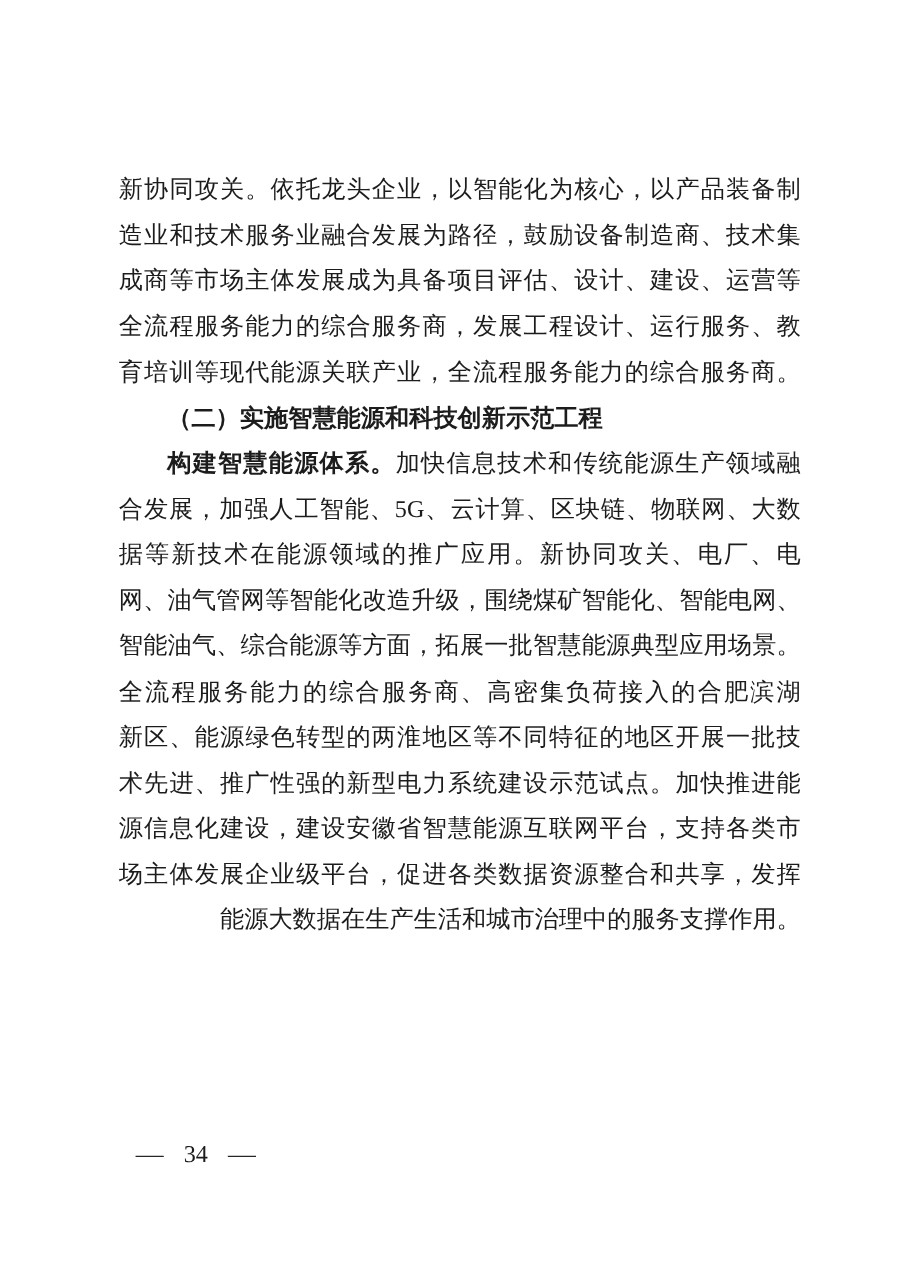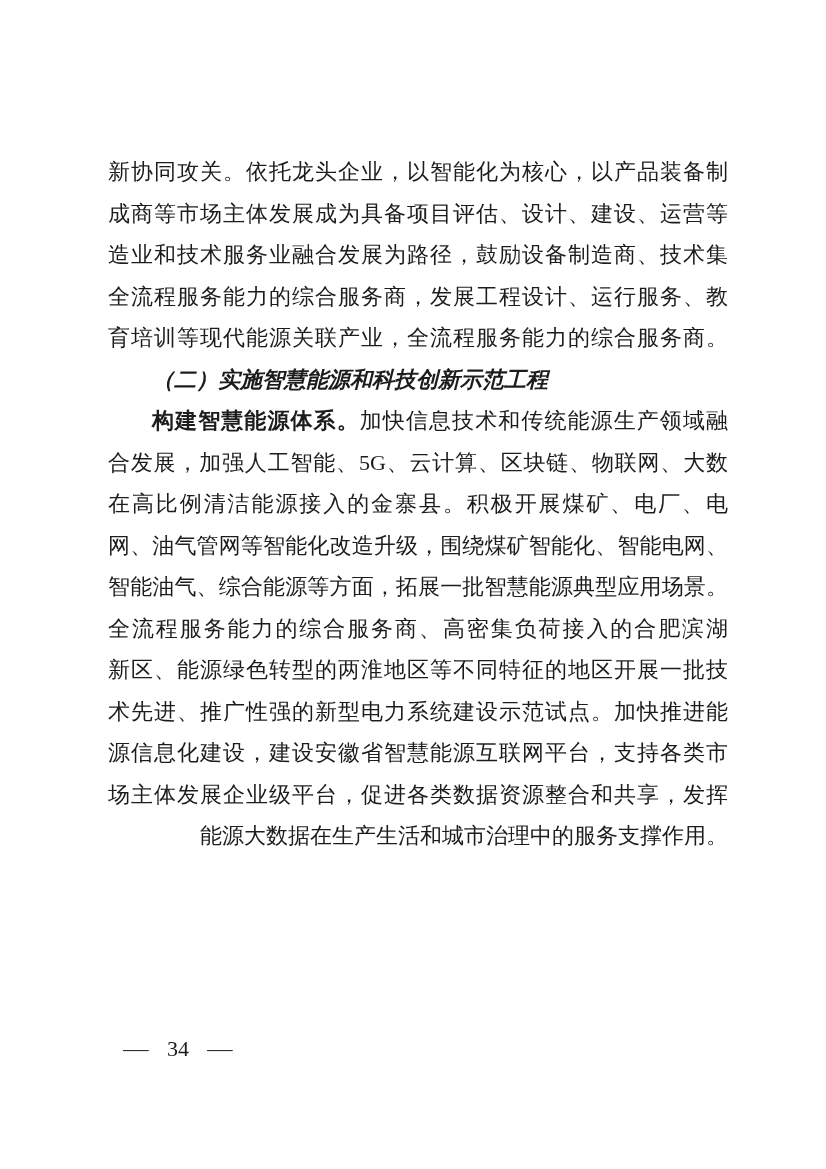--- a/index.html
+++ b/index.html
@@ -39,21 +39,20 @@
     text-indent: 2em;
   }
   .heading {
     height: 41.5px;
     line-height: 41.5px;
     font-size: 22px;
     font-weight: 700;
     text-indent: 2em;
     margin: 0;
     white-space: nowrap;
-    font-style: italic;
   }
   .bold {
     font-weight: 700;
   }
   .page-footer {
     position: absolute;
     left: 125px;
     top: 1028px;
     height: 41.5px;
     line-height: 41.5px;
@@ -71,32 +70,32 @@
   }
 </style>
 </head>
 <body>
 
 <div class="page">
   <main class="text-block">
 
     <div class="para">
       <div class="line just">新协同攻关。依托龙头企业，以智能化为核心，以产品装备制</div>
+      <div class="line just">造业和技术服务业融合发展为路径，鼓励设备制造商、技术集</div>
       <div class="line just">成商等市场主体发展成为具备项目评估、设计、建设、运营等</div>
-      <div class="line just">造业和技术服务业融合发展为路径，鼓励设备制造商、技术集</div>
       <div class="line just">全流程服务能力的综合服务商，发展工程设计、运行服务、教</div>
       <div class="line just">育培训等现代能源关联产业，全流程服务能力的综合服务商。</div>
     </div>
 
     <h2 class="heading">（二）实施智慧能源和科技创新示范工程</h2>
 
     <div class="para">
       <div class="line just indent"><span class="bold">构建智慧能源体系。</span><span>加快信息技术和传统能源生产领域融</span></div>
       <div class="line just">合发展，加强人工智能、5G、云计算、区块链、物联网、大数</div>
-      <div class="line just">在高比例清洁能源接入的金寨县。积极开展煤矿、电厂、电</div>
+      <div class="line just">据等新技术在能源领域的推广应用。新协同攻关、电厂、电</div>
       <div class="line just">网、油气管网等智能化改造升级，围绕煤矿智能化、智能电网、</div>
       <div class="line just">智能油气、综合能源等方面，拓展一批智慧能源典型应用场景。</div>
       <div class="line just">全流程服务能力的综合服务商、高密集负荷接入的合肥滨湖</div>
       <div class="line just">新区、能源绿色转型的两淮地区等不同特征的地区开展一批技</div>
       <div class="line just">术先进、推广性强的新型电力系统建设示范试点。加快推进能</div>
       <div class="line just">源信息化建设，建设安徽省智慧能源互联网平台，支持各类市</div>
       <div class="line just">场主体发展企业级平台，促进各类数据资源整合和共享，发挥</div>
       <div class="line">能源大数据在生产生活和城市治理中的服务支撑作用。</div>
     </div>
 

